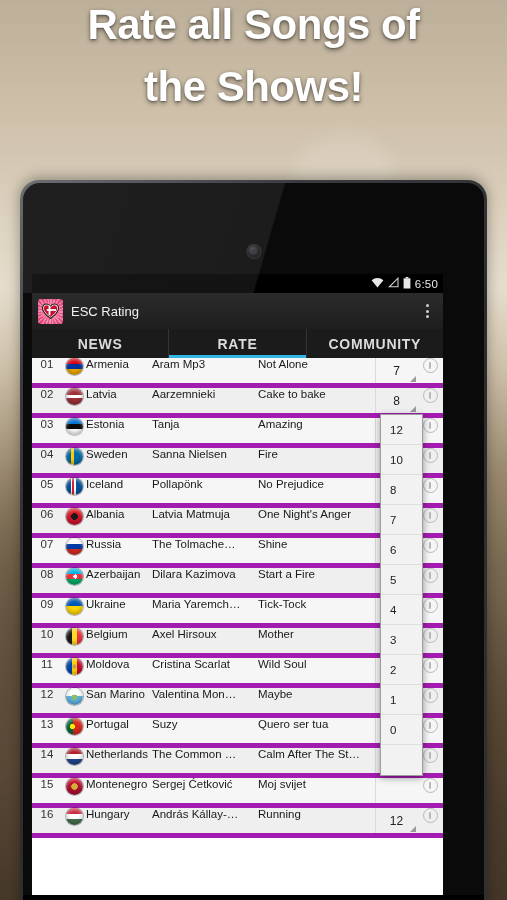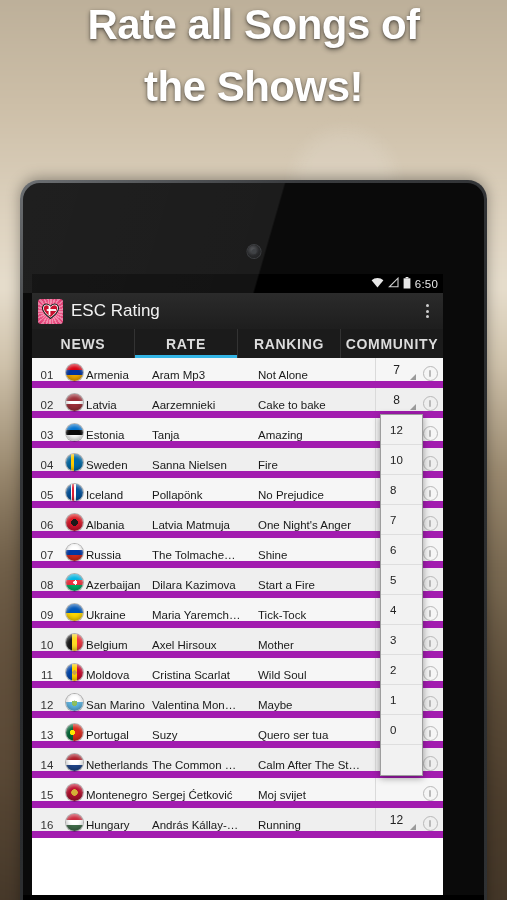--- a/index.html
+++ b/index.html
@@ -127,21 +127,21 @@
     position:relative; overflow:hidden;
     display:flex; align-items:center; justify-content:center;
   }
   #applogo .rays{
     position:absolute; inset:-20%;
     background:repeating-conic-gradient(from 0deg at 50% 50%, rgba(255,255,255,.32) 0deg 7deg, rgba(255,255,255,0) 7deg 15deg);
   }
   #applogo .heart{
     position:relative; width:17px; height:16px; z-index:2;
   }
-  #apptitle { color:#f2f2f2; font-size:17px; margin-left:8px; }
+  #apptitle { color:#f2f2f2; font-size:13px; margin-left:8px; }
   #overflow {
     margin-left:auto; width:20px; height:26px;
     display:flex; flex-direction:column; align-items:center; justify-content:center; gap:2.5px;
   }
   #overflow i { width:3px; height:3px; border-radius:50%; background:#cfcfcf; display:block; }
 
   
   #tabs {
     height:29px; background:#1b1b1b;
     display:flex; align-items:stretch;
@@ -152,22 +152,22 @@
     position:relative; border-right:1px solid #333;
   }
   .tab:last-child { border-right:none; }
   .tab.sel::after {
     content:""; position:absolute; left:0; right:0; bottom:0; height:3px; background:#33b5e5;
   }
 
   
   #list { background:#fff; position:relative; }
   .row {
-    height:30px; display:flex; align-items:flex-end;
-    border-bottom:7px solid #a21caf;
+    height:30px; display:flex; align-items:flex-start;
+    border-bottom:5px solid #a21caf;
     background:#f6f6f6;
     font-size:11.5px; color:#1a1a1a;
   }
   .row:nth-child(even){ background:#efefef; }
   .c-idx { width:30px; text-align:center; color:#333; font-size:11.5px; flex:none; }
   .c-flag { width:24px; flex:none; display:flex; align-items:center; justify-content:center; }
   .flag {
     width:17px; height:17px; border-radius:50%;
     box-shadow:0 0 0 1px rgba(0,0,0,.28), inset 0 -2px 4px rgba(0,0,0,.3), inset 0 2px 3px rgba(255,255,255,.45);
     overflow:hidden; position:relative;
@@ -286,23 +286,20 @@
       </div>
 
       <div id="tabs">
         <div class="tab">
             <span>NEWS</span>
           </div>
         <div class="tab sel">
             <span>RATE</span>
           </div>
         <div class="tab">
-            <span>RANKING</span>
-          </div>
-        <div class="tab">
             <span>COMMUNITY</span>
           </div>
       </div>
 
       <div id="list">
           <div class="row">
             <div class="c-idx">01</div>
             <div class="c-flag">
               <div class="flag" style="background: linear-gradient(rgb(217, 0, 18) 0px, rgb(217, 0, 18) 33.3%, rgb(0, 51, 160) 33.3%, rgb(0, 51, 160) 66.6%, rgb(242, 168, 0) 66.6%, rgb(242, 168, 0) 100%) 0% 0% / cover;"></div>
             </div>

